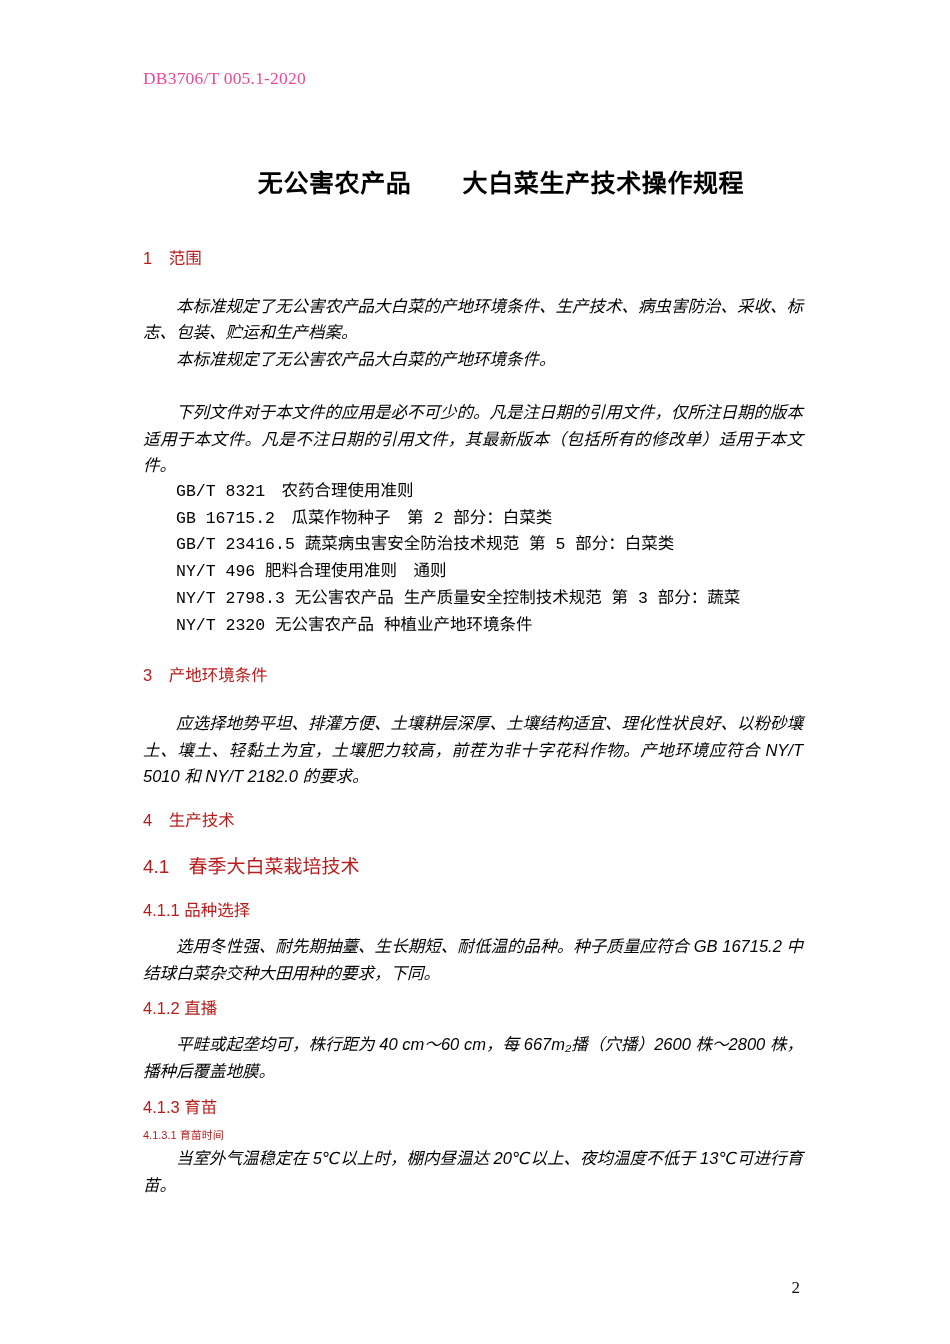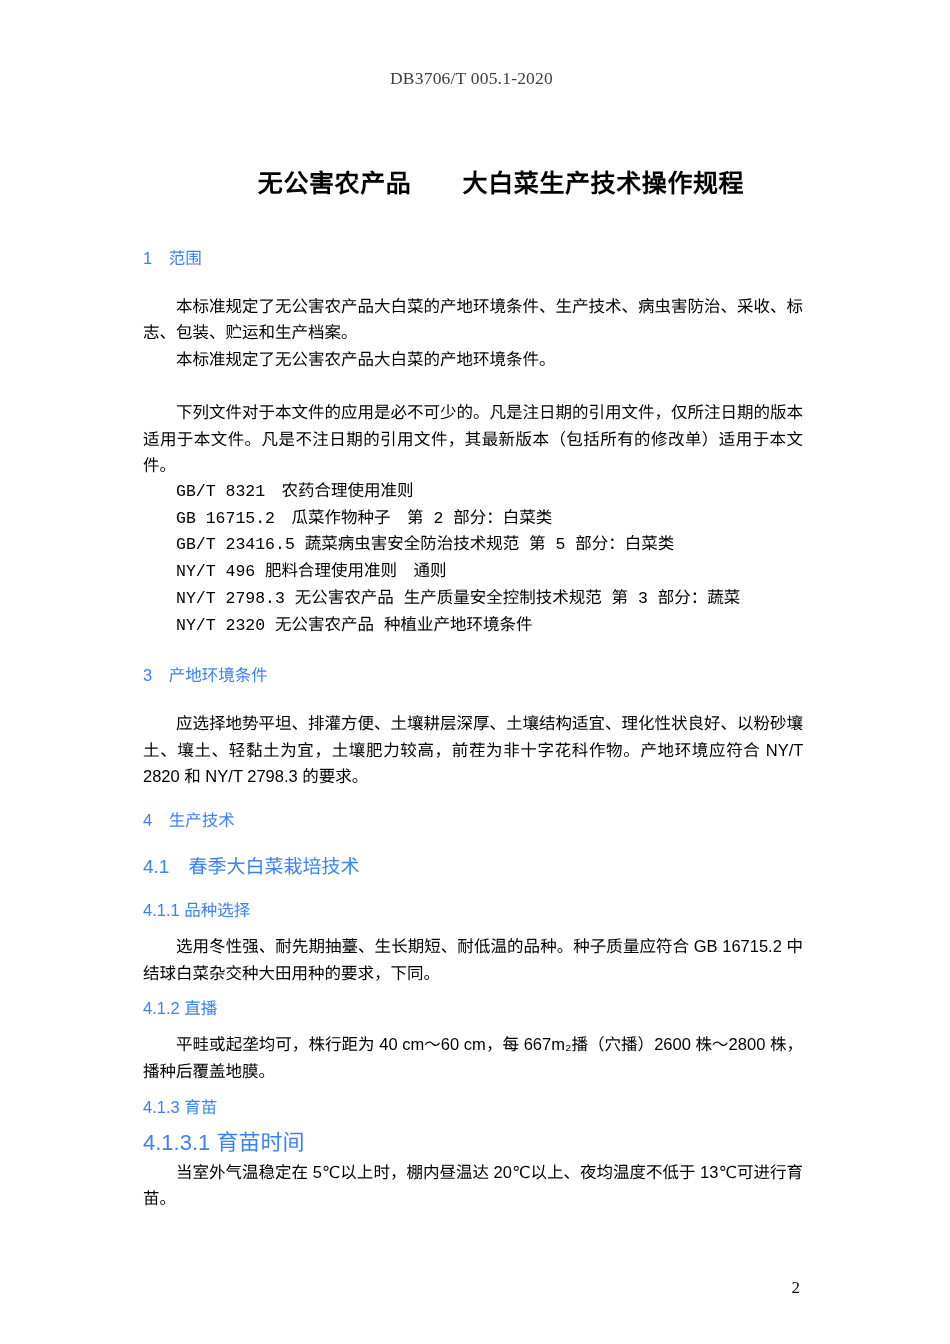--- a/index.html
+++ b/index.html
@@ -18,25 +18,25 @@
     font-family: "Liberation Serif", "DejaVu Serif", serif;
     color: #000000;
   }
 
   
   .doc-header {
     position: absolute;
     top: 68px;
     left: 143px;
     width: 657px;
-    text-align: center;
+    text-align: left;
     font-family: "Liberation Serif", "DejaVu Serif", serif;
     font-size: 17.5px;
     letter-spacing: 0.2px;
-    color: #404040;
+    color: #ec4899;
   }
 
   
   .doc-title {
     position: absolute;
     top: 163px;
     left: 0;
     width: 950px;
     text-align: center;
     font-family: "Liberation Sans", "DejaVu Sans", sans-serif;
@@ -52,52 +52,53 @@
   .body-flow {
     position: absolute;
     top: 248px;
     left: 143px;
     width: 660px;
   }
 
   .h1, .h2, .h3, .h4 {
     font-family: "Liberation Sans", "DejaVu Sans", sans-serif;
     font-weight: normal;
-    color: #3b82f6;
+    color: #b91c1c;
     white-space: pre;
   }
   .h1 {
     font-size: 16.5px;
     margin: 0 0 24px 0;
     line-height: 1.25;
   }
   .h2 {
     font-size: 19px;
     margin: 0 0 22px 0;
     line-height: 1.25;
   }
   .h3 {
     font-size: 16.5px;
     margin: 0 0 12px 0;
     line-height: 1.25;
   }
   .h4 {
-    font-size: 22px;
+    font-size: 11px;
     margin: 0 0 2px 0;
     line-height: 1.25;
   }
 
   .para {
     font-family: "Liberation Sans", "DejaVu Sans", sans-serif;
     font-size: 16.5px;
     line-height: 1.62;
     margin: 0;
     text-align: justify;
     text-justify: inter-ideograph;
     color: #000;
+    font-style: italic;
   }
   .para.indent { text-indent: 2em; }
   .para.tight  { margin-bottom: 0; }
 
   
   .ref-list {
     list-style: none;
     margin: 0;
     padding: 0;
   }
@@ -150,21 +151,21 @@
       <li>GB 16715.2　瓜菜作物种子　第 2 部分：白菜类</li>
       <li>GB/T 23416.5 蔬菜病虫害安全防治技术规范 第 5 部分：白菜类</li>
       <li>NY/T 496 肥料合理使用准则　通则</li>
       <li>NY/T 2798.3 无公害农产品 生产质量安全控制技术规范 第 3 部分：蔬菜</li>
       <li>NY/T 2320 无公害农产品 种植业产地环境条件</li>
     </ul>
 
     <div class="gap-lg"></div>
 
     <div class="h1">3　产地环境条件</div>
-    <p class="para indent">应选择地势平坦、排灌方便、土壤耕层深厚、土壤结构适宜、理化性状良好、以粉砂壤土、壤土、轻黏土为宜，土壤肥力较高，前茬为非十字花科作物。产地环境应符合 NY/T　2820 和 NY/T 2798.3 的要求。</p>
+    <p class="para indent">应选择地势平坦、排灌方便、土壤耕层深厚、土壤结构适宜、理化性状良好、以粉砂壤土、壤土、轻黏土为宜，土壤肥力较高，前茬为非十字花科作物。产地环境应符合 NY/T　5010 和 NY/T 2182.0 的要求。</p>
 
     <div class="gap-md"></div>
 
     <div class="h1">4　生产技术</div>
 
     <div class="h2">4.1　春季大白菜栽培技术</div>
 
     <div class="h3">4.1.1 品种选择</div>
     <p class="para indent">选用冬性强、耐先期抽薹、生长期短、耐低温的品种。种子质量应符合 GB 16715.2 中结球白菜杂交种大田用种的要求，下同。</p>
 

